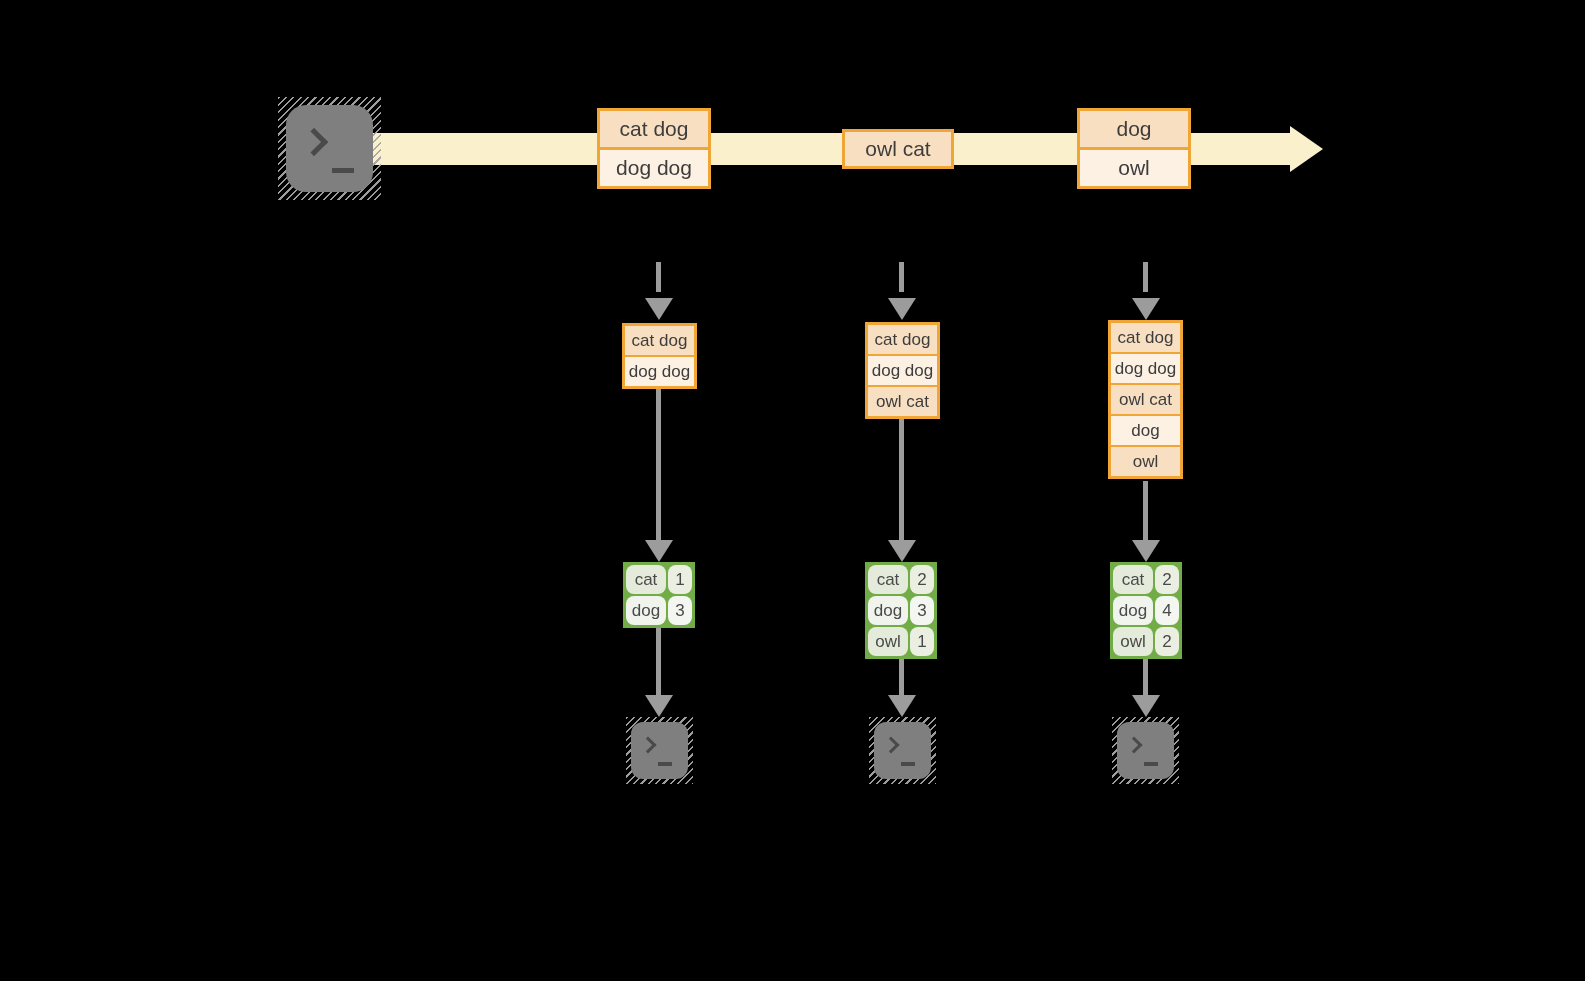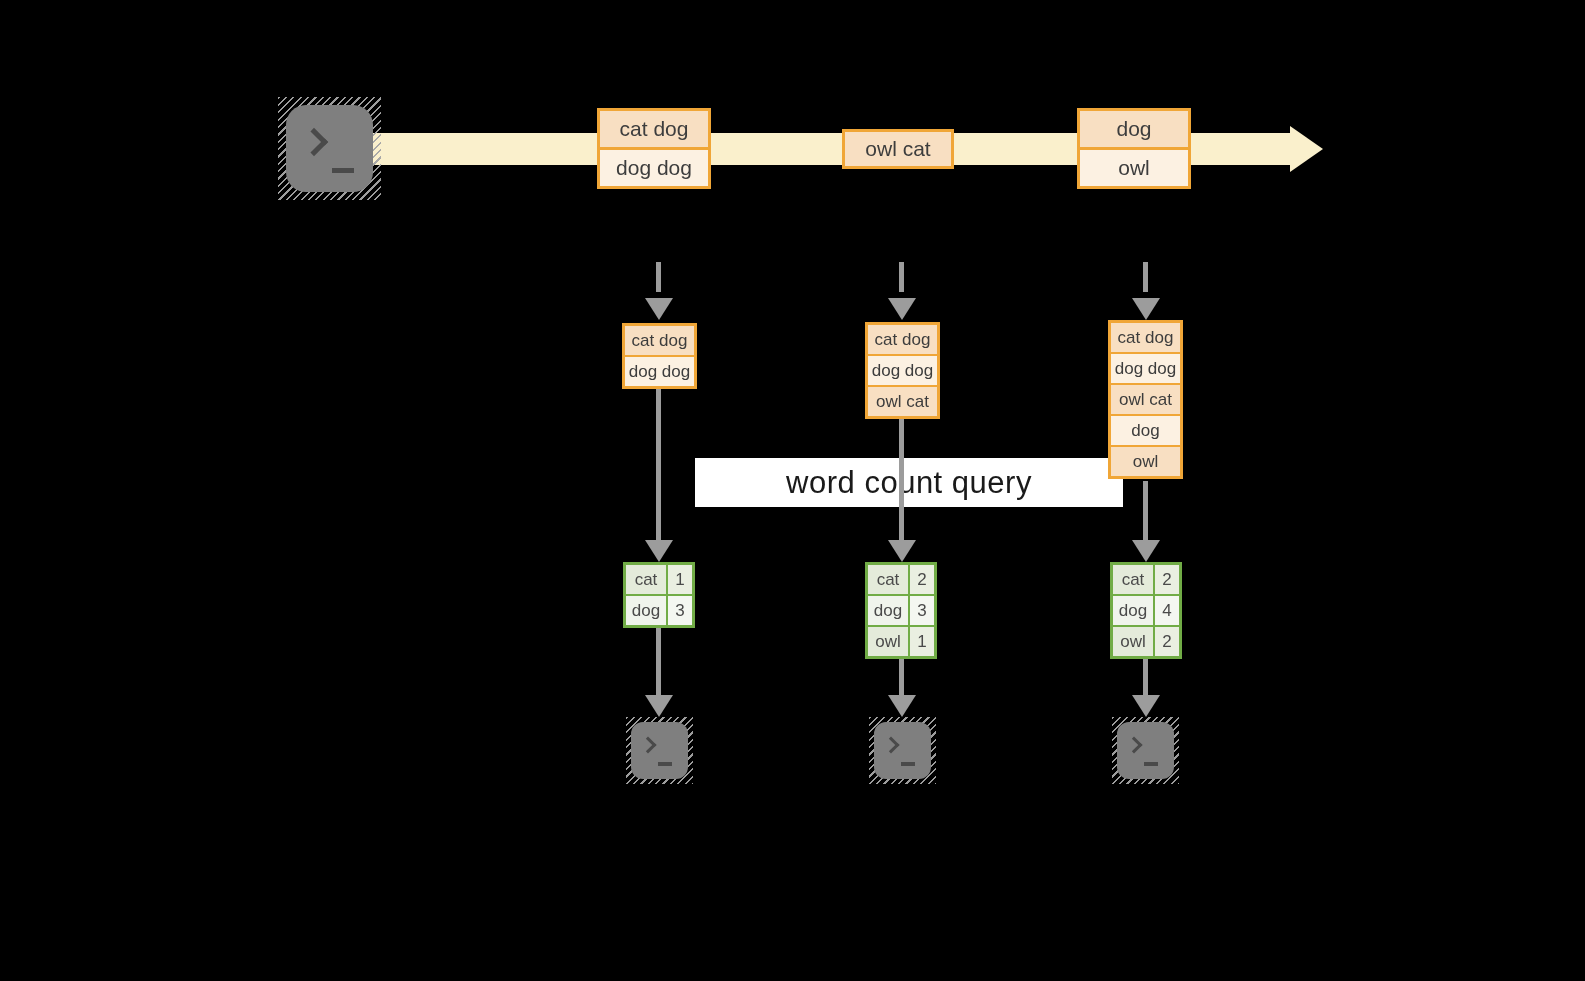--- a/index.html
+++ b/index.html
@@ -40,34 +40,31 @@
 
   
   .qband{position:absolute;background:#FFFFFF;display:flex;align-items:center;
          justify-content:center;z-index:1;}
   .qband span{font-size:31px;font-weight:300;color:#1A1A1A;letter-spacing:.5px;}
 
   
   .gtable{position:absolute;display:grid;grid-template-columns:40px 24px;gap:2px;
           background:#71AC46;border:3px solid #71AC46;z-index:2;}
   .gcell{height:29px;display:flex;align-items:center;justify-content:center;
-         font-size:17px;color:#4A4A4A;}
+         font-size:17px;color:#4A4A4A;border-radius:8px;}
   .gd {background:#E4EBDA;}  .gdv{background:#EAEFE1;}
   .gl {background:#F0F4EC;}  .glv{background:#F4F7F1;}
 
   .z2{z-index:2;}
 </style>
 </head>
 <body>
 
 <div class="canvas">
 
-  <div class="qband" style="left:695px;top:458px;width:428px;height:49px;">
-    <span>word count query</span>
-  </div>
 
   <div class="band" style="left:372px;top:133px;width:918px;height:32px;"></div>
   <div class="band-head" style="left:1290px;top:126px;"></div>
 
   <div class="term z2" style="left:278px;top:97px;width:103px;height:103px;">
     <div class="term-inner" style="inset:8px;border-radius:20px;">
       <div class="chev" style="left:18px;top:27px;width:15px;height:15px;"></div>
       <div class="uscore" style="left:46px;top:63px;width:22px;height:5px;"></div>
     </div>
   </div>

